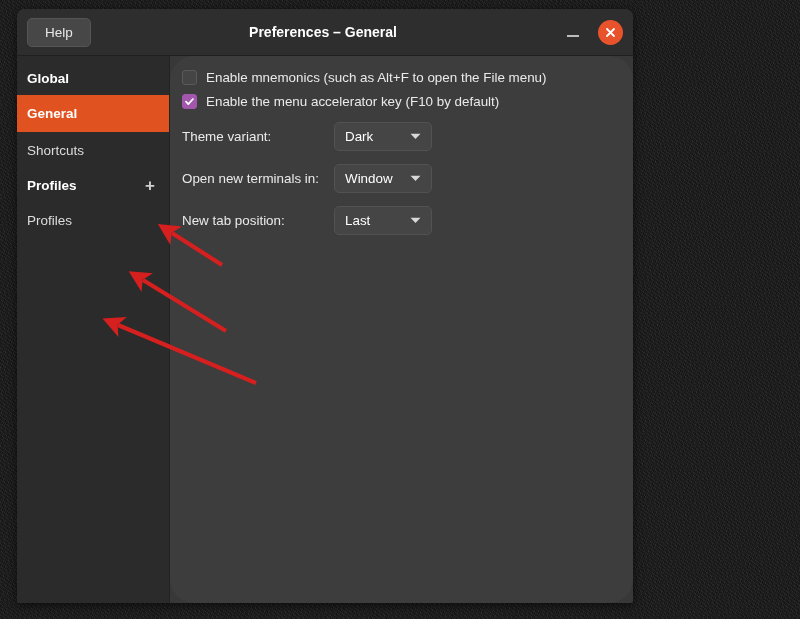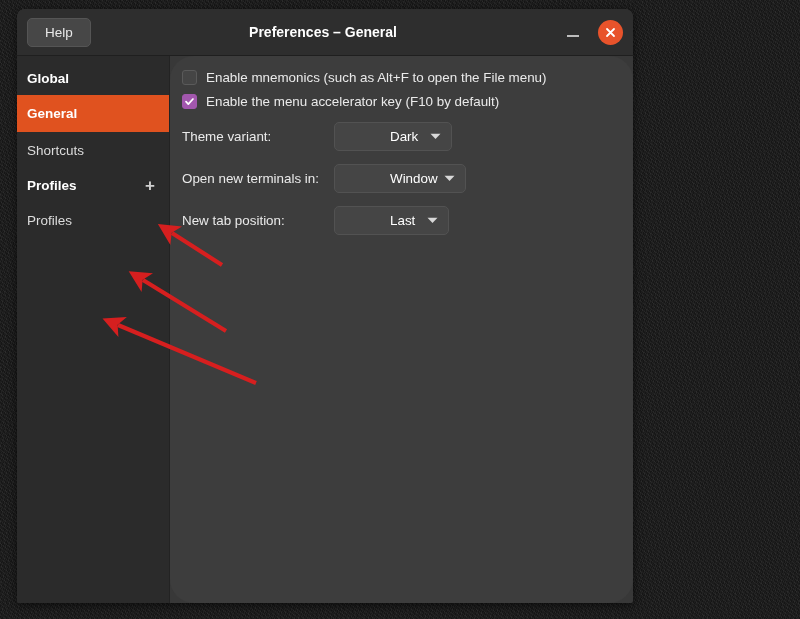--- a/index.html
+++ b/index.html
@@ -205,21 +205,21 @@
     border-radius: 5px;
     color: #ffffff;
     font-size: 13.4px;
     min-width: 98px;
     padding: 6px 10px;
     display: flex;
     align-items: center;
     cursor: pointer;
     box-sizing: border-box;
   }
-  .combo .val { white-space: nowrap; margin-left: 45px; }
+  .combo .val { white-space: nowrap; }
   .combo .caret {
     margin-left: auto;
     padding-left: 12px;
     display: inline-flex;
   }
   .combo.tight .caret { padding-left: 6px; }
 
   
   #annotations {
     position: absolute;

